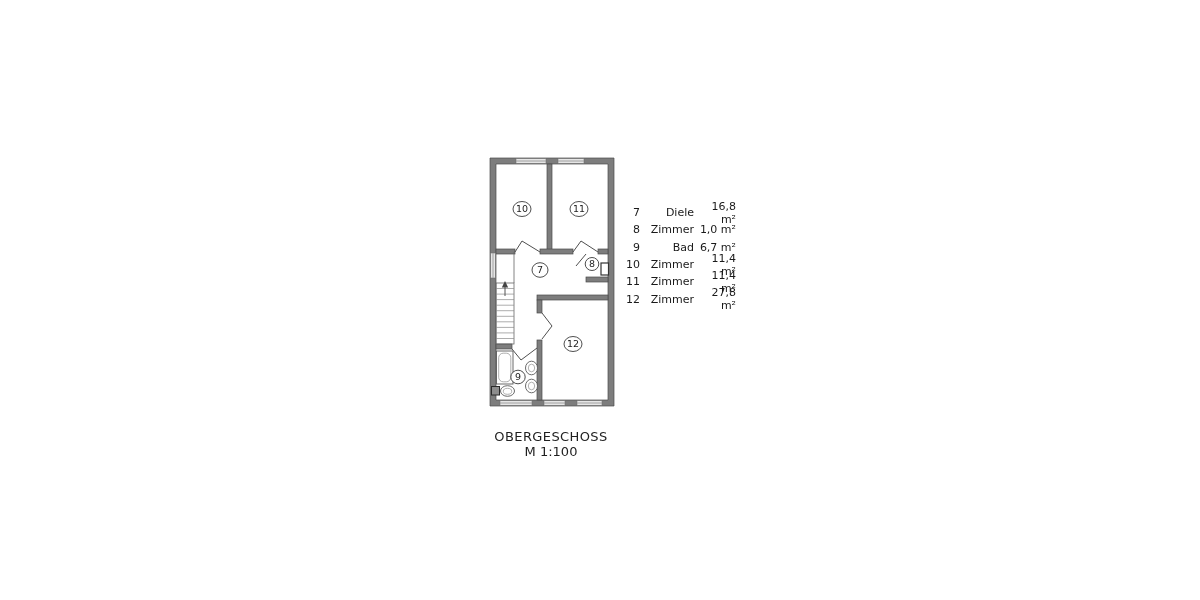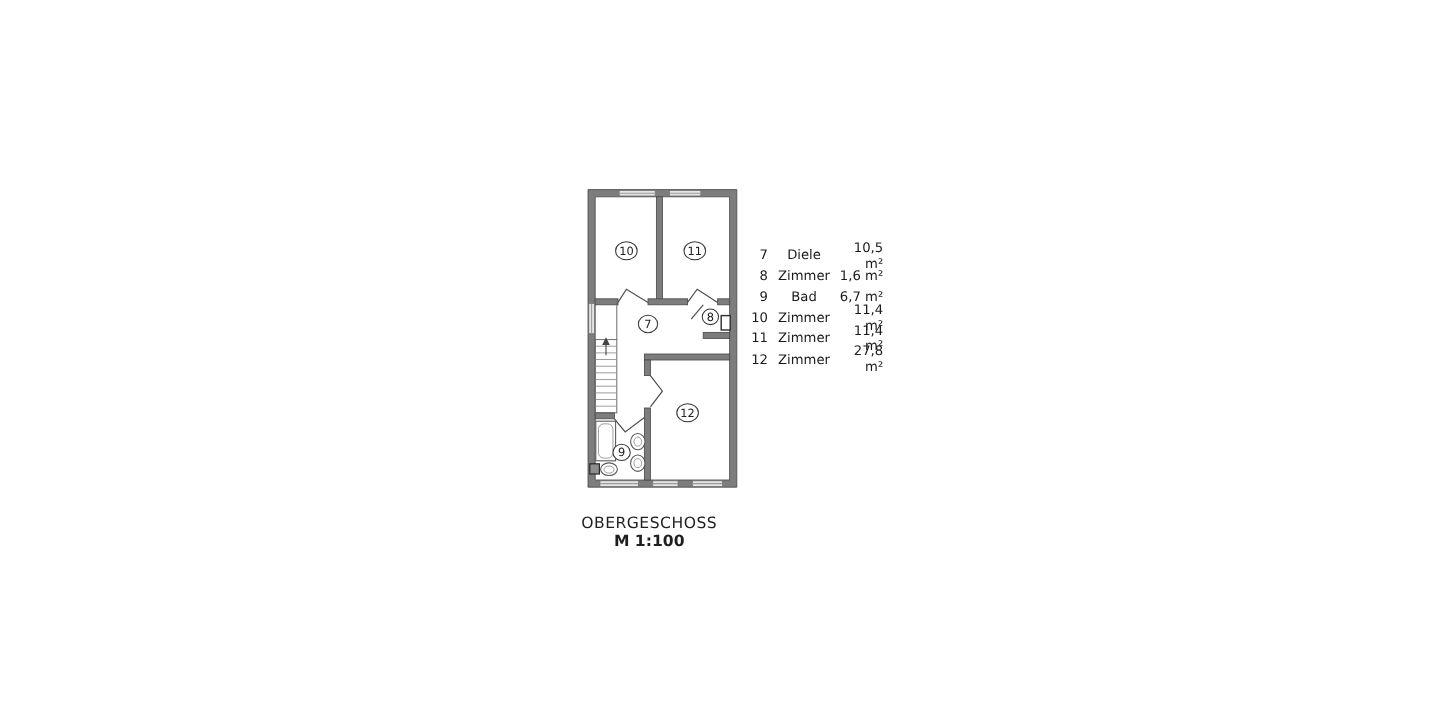--- a/index.html
+++ b/index.html
@@ -24,27 +24,27 @@
   .shaft{fill:#ffffff;stroke:#333;stroke-width:1.2;}
   .roomcircle{fill:#ffffff;stroke:#3a3a3a;stroke-width:0.9;}
   .roomnum{font-family:"DejaVu Sans","Liberation Sans",sans-serif;font-size:9.5px;fill:#222;text-anchor:middle;}
   .arrowline{stroke:#444;stroke-width:0.9;fill:none;}
   .arrowhead{fill:#444;stroke:none;}
 
   
   .legend{position:absolute;left:624px;top:204px;width:118px;}
   .lrow{display:flex;align-items:center;height:17.3px;font-size:11px;}
   .lno{width:16px;text-align:right;flex:0 0 auto;}
-  .lname{width:48px;margin-left:6px;text-align:center;flex:0 0 auto;}
+  .lname{width:48px;margin-left:6px;text-align:right;flex:0 0 auto;}
   .larea{width:42px;margin-left:0px;text-align:right;flex:0 0 auto;}
 
   
-  .titleblock{position:absolute;left:441px;top:429px;width:200px;text-align:center;color:#1f1f1f;}
+  .titleblock{position:absolute;left:451px;top:429px;width:200px;text-align:center;color:#1f1f1f;}
   .title-line1{font-size:13px;letter-spacing:0.4px;line-height:15px;}
-  .title-line2{font-size:13px;line-height:16px;font-weight:bold;}
+  .title-line2{font-size:13px;line-height:16px;}
 </style>
 </head>
 <body>
 
 <div class="canvas">
 
   <svg class="plan" viewBox="484 152 136 260" xmlns="http://www.w3.org/2000/svg">
 
     <path class="wall" fill-rule="evenodd" d="M490,158 H614 V406 H490 Z M496,164 H608 V400 H496 Z"></path>
 
@@ -163,26 +163,26 @@
         <ellipse class="roomcircle" cx="573" cy="344" rx="9" ry="7.5"></ellipse>
         <text class="roomnum" x="573" y="347.4">12</text>
       </g>
     </g>
   </svg>
 
   <div class="legend">
     <div class="lrow">
       <span class="lno">7</span>
       <span class="lname">Diele</span>
-      <span class="larea">10,5 m²</span>
+      <span class="larea">16,8 m²</span>
     </div>
     <div class="lrow">
       <span class="lno">8</span>
       <span class="lname">Zimmer</span>
-      <span class="larea">1,6 m²</span>
+      <span class="larea">1,0 m²</span>
     </div>
     <div class="lrow">
       <span class="lno">9</span>
       <span class="lname">Bad</span>
       <span class="larea">6,7 m²</span>
     </div>
     <div class="lrow">
       <span class="lno">10</span>
       <span class="lname">Zimmer</span>
       <span class="larea">11,4 m²</span>

